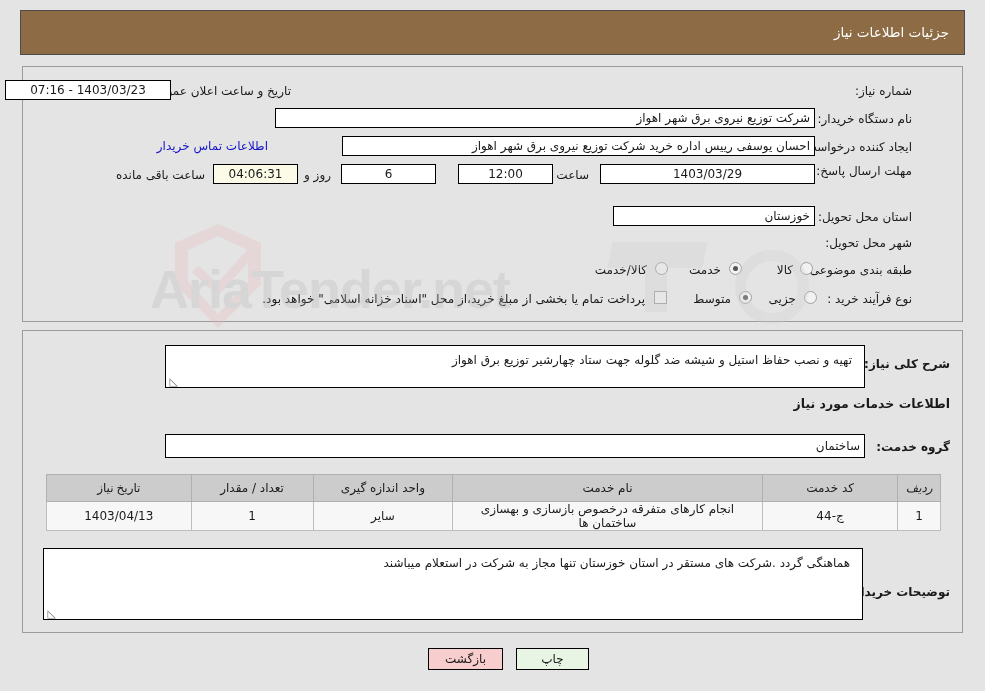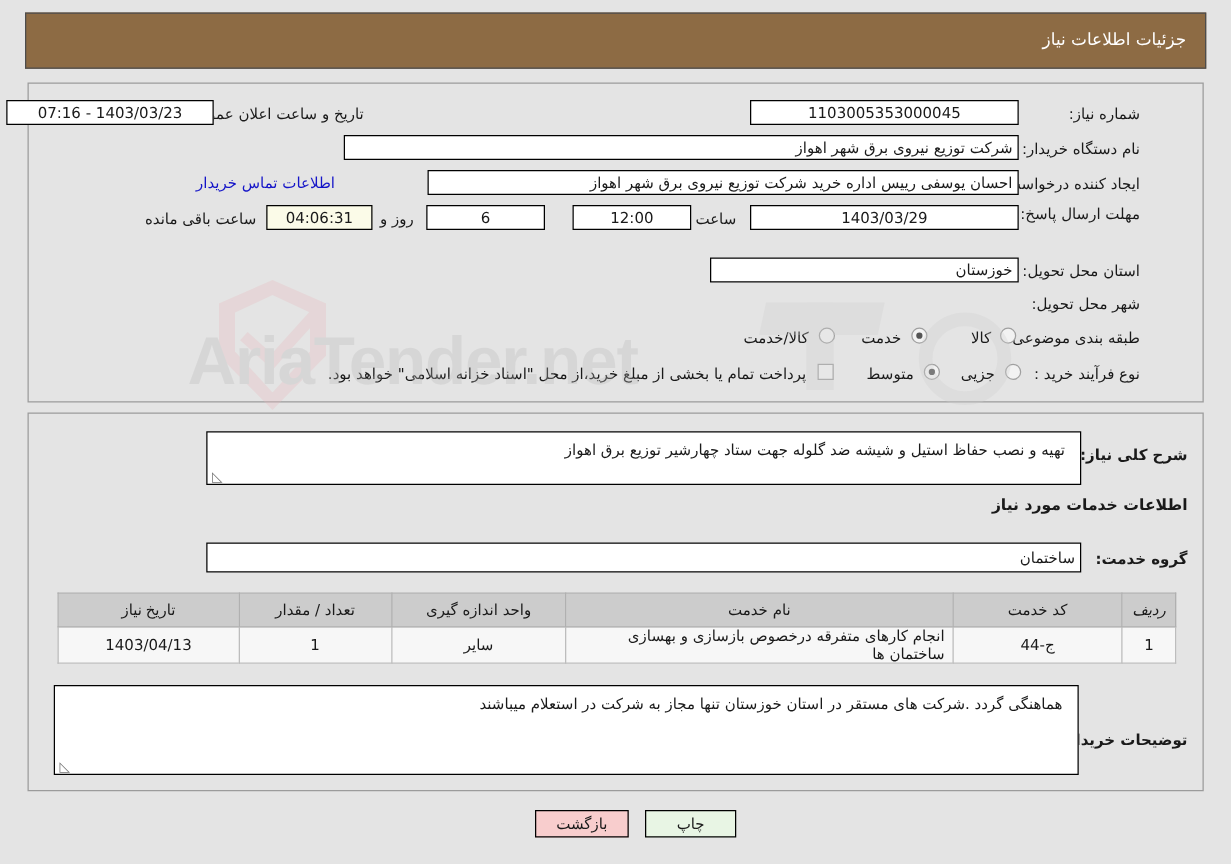--- a/index.html
+++ b/index.html
@@ -187,21 +187,21 @@
     padding: 0 6px;
     text-align: center;
     font-weight: normal;
     color: #1a1a1a;
   }
   #tbl th {
     background: #cccccc;
     border-color: #b0b0b0;
   }
   #tbl td { background: #f7f7f7; }
-  #tbl td.desc { text-align: right; }
+  #tbl td.desc { text-align: center; }
 
   
   .btn {
     position: absolute;
     height: 22px;
     border: 1px solid #000000;
     box-sizing: border-box;
     font-size: 12px;
     line-height: 20px;
     text-align: center;
@@ -225,21 +225,20 @@
     <div class="wm-txt">AriaTender.net</div>
   </div>
 
   <div class="title-bar">
     <div class="t">جزئیات اطلاعات نیاز</div>
   </div>
 
   <div class="panel" id="panel-top"></div>
 
   <div class="lbl" style="right:73px; top:84px;">شماره نیاز:</div>
-  <div class="fld center" style="right:170px; top:80px; width:215px;">1103005353000045</div>
 
   <div class="lbl" style="right:694px; top:84px;">تاریخ و ساعت اعلان عمومی:</div>
   <div class="fld center" style="right:814px; top:80px; width:166px;">1403/03/23 - 07:16</div>
 
   <div class="lbl" style="right:73px; top:112px;">نام دستگاه خریدار:</div>
   <div class="fld right" style="right:170px; top:108px; width:540px;">شرکت توزیع نیروی برق شهر اهواز</div>
 
   <div class="lbl" style="right:73px; top:140px;">ایجاد کننده درخواست:</div>
   <div class="fld right" style="right:170px; top:136px; width:473px;">احسان یوسفی رییس اداره خرید شرکت توزیع نیروی برق شهر اهواز</div>
   <a class="link" style="right:717px; top:139px;">اطلاعات تماس خریدار</a>
@@ -249,21 +248,21 @@
 
   <div class="lbl" style="right:396px; top:168px;">ساعت</div>
   <div class="fld center" style="right:432px; top:164px; width:95px;">12:00</div>
 
   <div class="fld center" style="right:549px; top:164px; width:95px;">6</div>
   <div class="lbl" style="right:654px; top:168px;">روز و</div>
   <div class="fld ivory center" style="right:687px; top:164px; width:85px;">04:06:31</div>
   <div class="lbl" style="right:780px; top:168px;">ساعت باقی مانده</div>
 
   <div class="lbl" style="right:73px; top:210px;">استان محل تحویل:</div>
-  <div class="fld right" style="right:170px; top:206px; width:247px;">خوزستان</div>
+  <div class="fld right" style="right:170px; top:206px; width:202px;">خوزستان</div>
 
   <div class="lbl" style="right:73px; top:236px;">شهر محل تحویل:</div>
 
   <div class="lbl" style="right:73px; top:263px;">طبقه بندی موضوعی:</div>
   <div class="radio" id="cat-r0" style="right:172px; top:262px;"></div>
   <div class="lbl" style="right:192px; top:263px;">کالا</div>
   <div class="radio on" id="cat-r1" style="right:243px; top:262px;"></div>
   <div class="lbl" style="right:264px; top:263px;">خدمت</div>
   <div class="radio" id="cat-r2" style="right:317px; top:262px;"></div>
   <div class="lbl" style="right:338px; top:263px;">کالا/خدمت</div>

